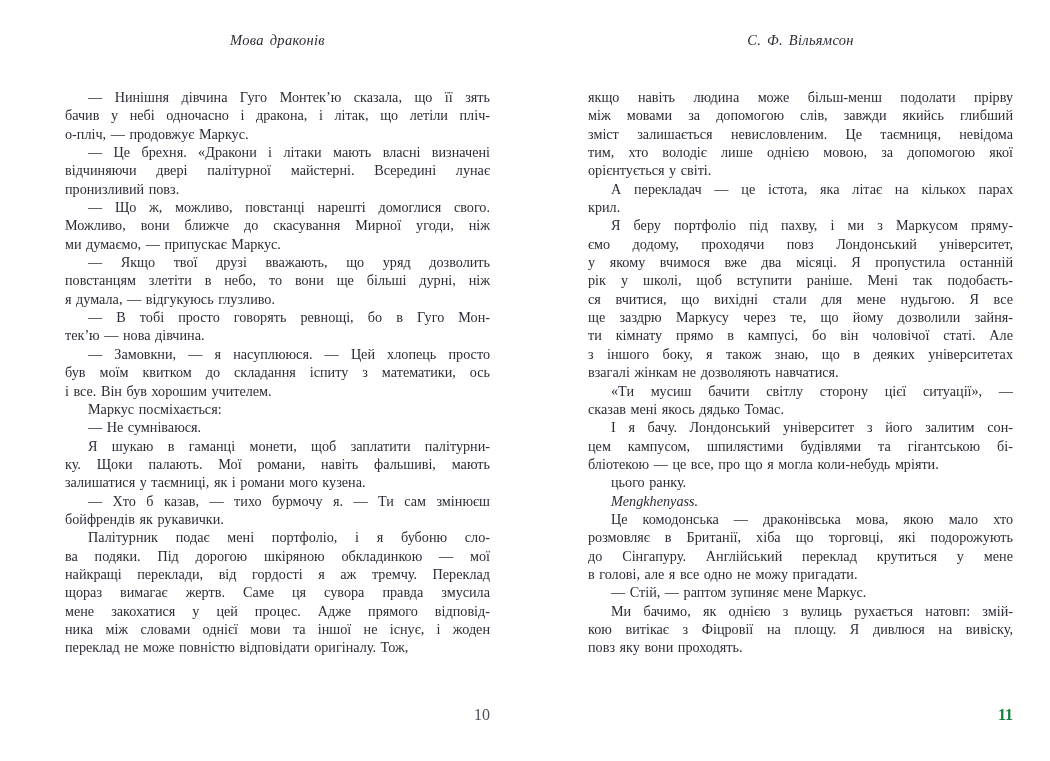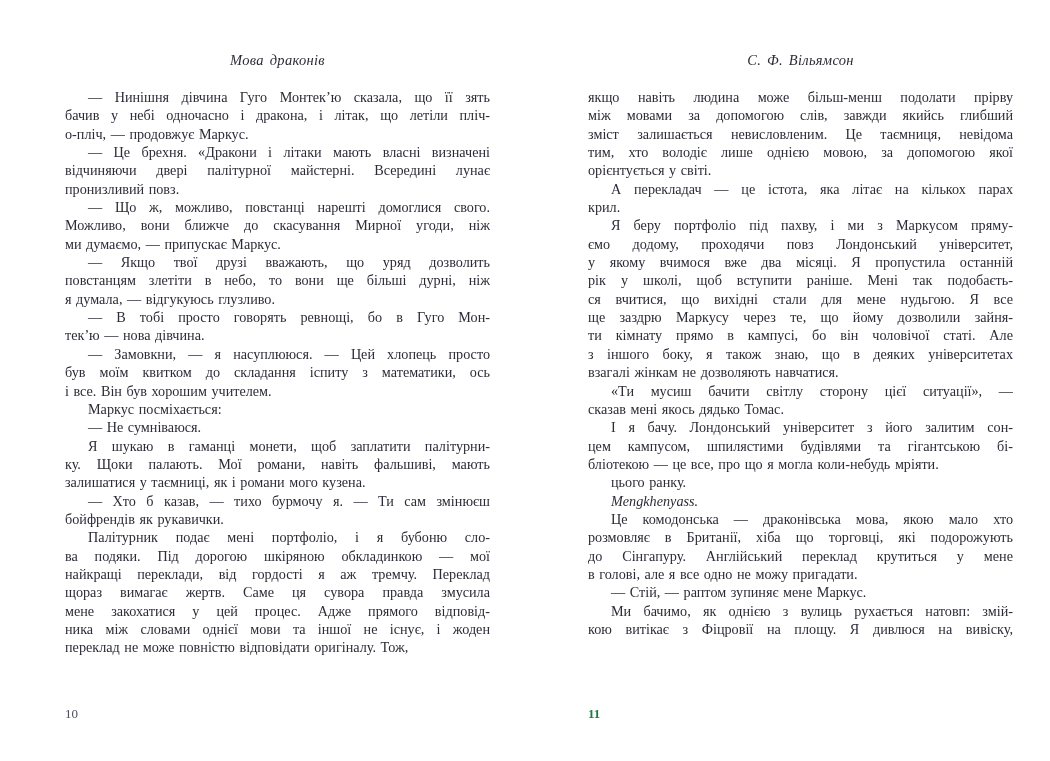--- a/index.html
+++ b/index.html
@@ -22,21 +22,21 @@
   .page {
     position: absolute;
     top: 0;
     width: 425px;
     height: 761px;
   }
   .page-left  { left: 65px; }
   .page-right { left: 588px; }
   .running-header {
     position: absolute;
-    top: 52px;
+    top: 32px;
     left: 0;
     right: 0;
     text-align: center;
     font-style: italic;
     font-size: 14.5px;
     letter-spacing: 0.3px;
     word-spacing: 2px;
   }
   .body-text {
     position: absolute;
@@ -59,22 +59,22 @@
     text-align-last: left;
   }
   .para.indent .line:first-child {
     padding-left: 23px;
   }
   .page-number {
     position: absolute;
     top: 706px;
     left: 0;
     right: 0;
-    text-align: left;
-    font-size: 13px;
+    text-align: right;
+    font-size: 16px;
     color: #4d4e58;
   }
 </style>
 </head>
 <body style="background: rgb(255, 255, 255); color: rgb(43, 44, 54);">
 
 <div class="spread">
 
   <section class="page page-left">
     <div class="running-header">Мова драконів</div>
@@ -181,18 +181,19 @@
           <div class="line">розмовляє в Британії, хіба що торговці, які подорожують</div>
           <div class="line">до Сінгапуру. Англійський переклад крутиться у мене</div>
           <div class="line last">в голові, але я все одно не можу пригадати.</div>
         </div>
         <div class="para indent">
           <div class="line last">— Стій, — раптом зупиняє мене Маркус.</div>
         </div>
         <div class="para indent">
           <div class="line">Ми бачимо, як однією з вулиць рухається натовп: змій-</div>
           <div class="line">кою витікає з Фіцровії на площу. Я дивлюся на вивіску,</div>
+          <div class="line last">повз яку вони проходять.</div>
         </div>
       </div>
     <div class="page-number" style="color: #15803d; font-weight: bold;">11</div>
   </section>
 
 </div>
 
 </body></html>

